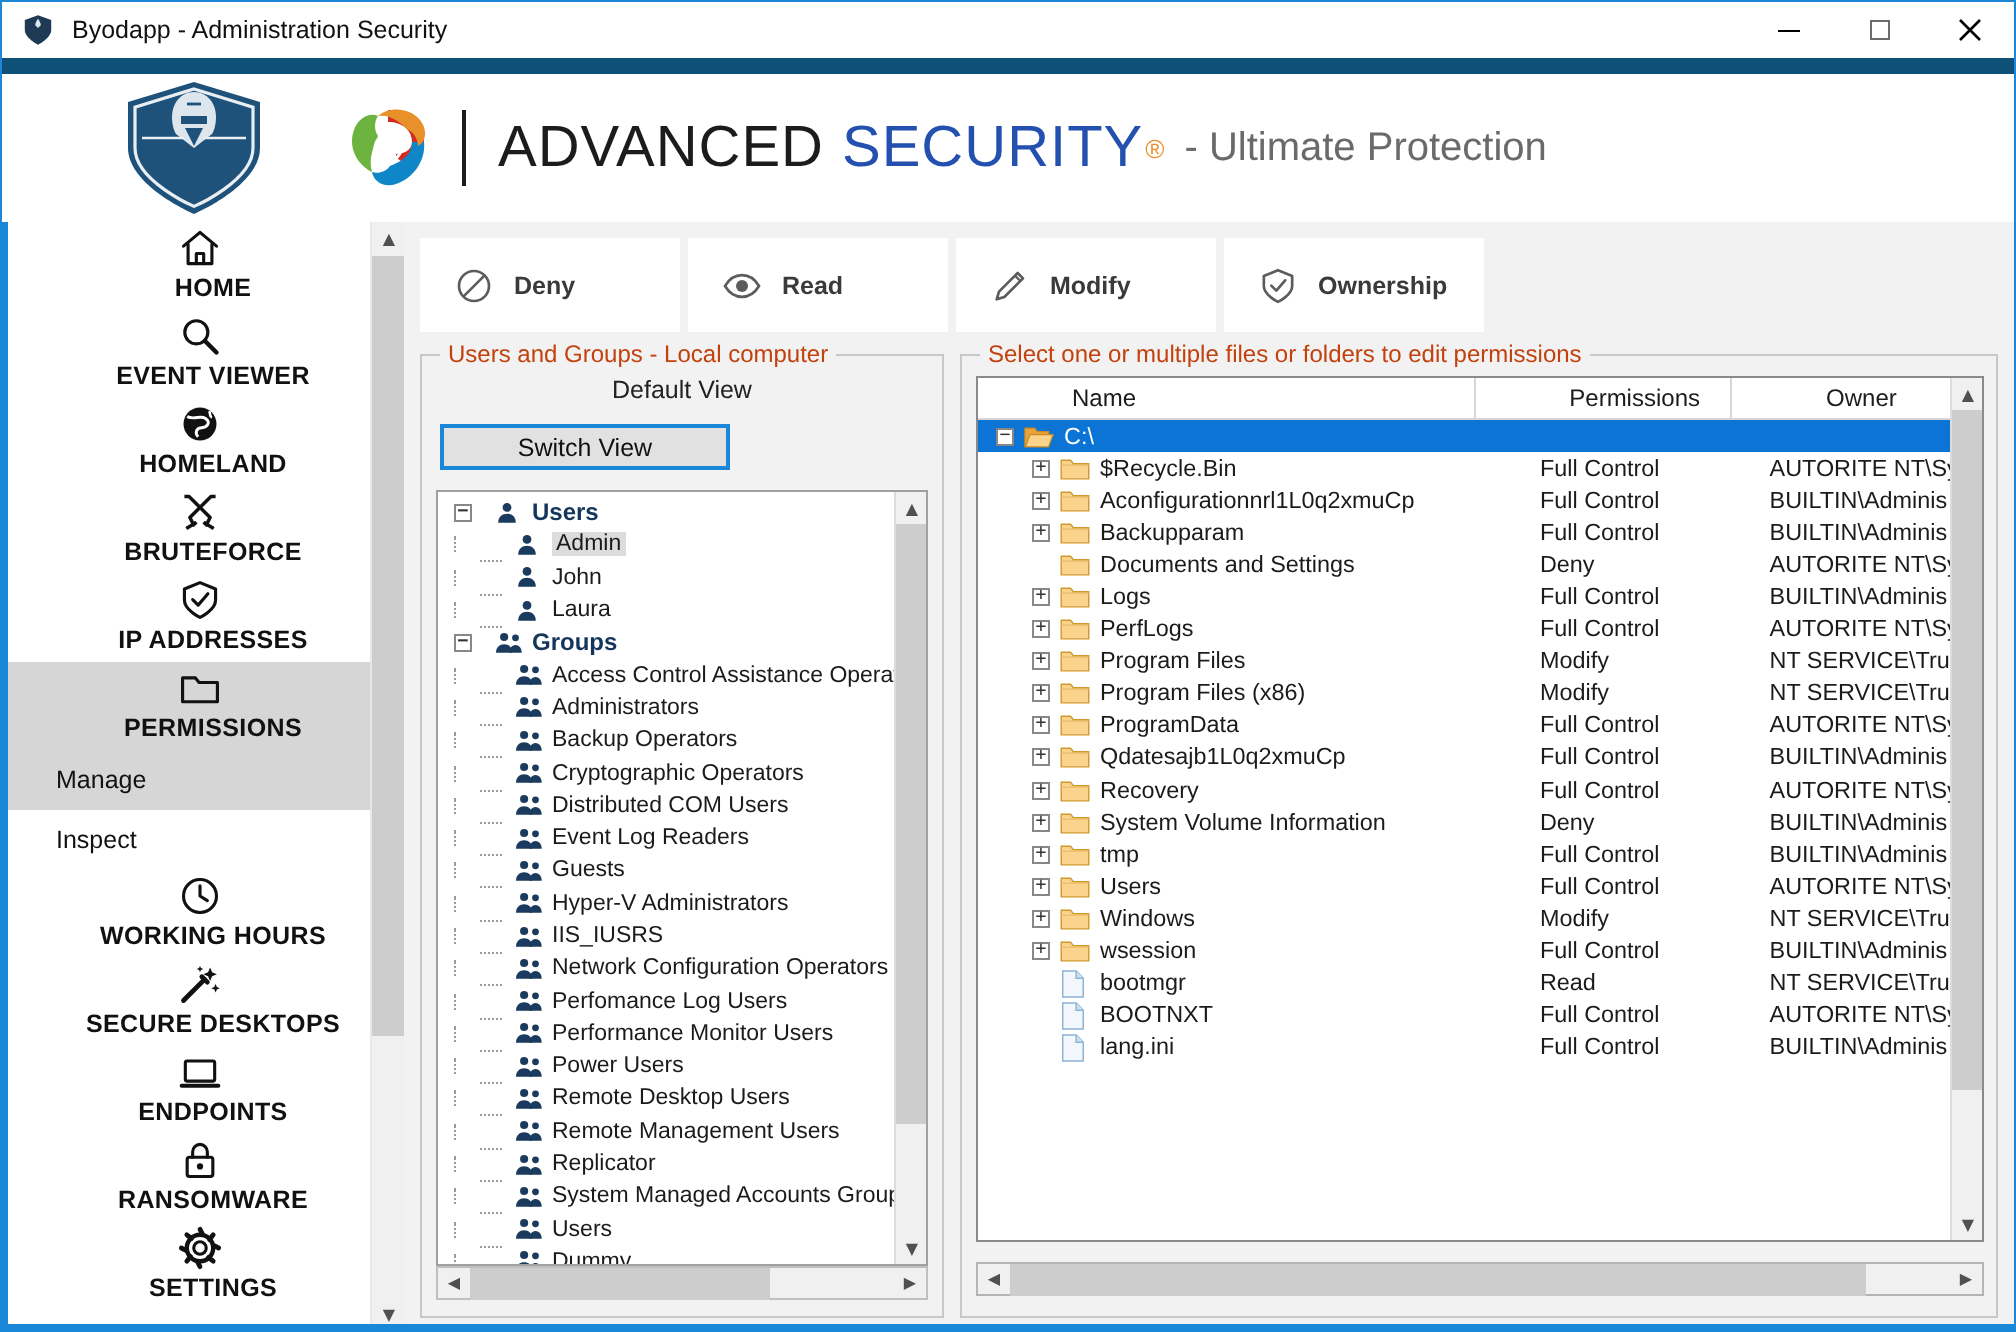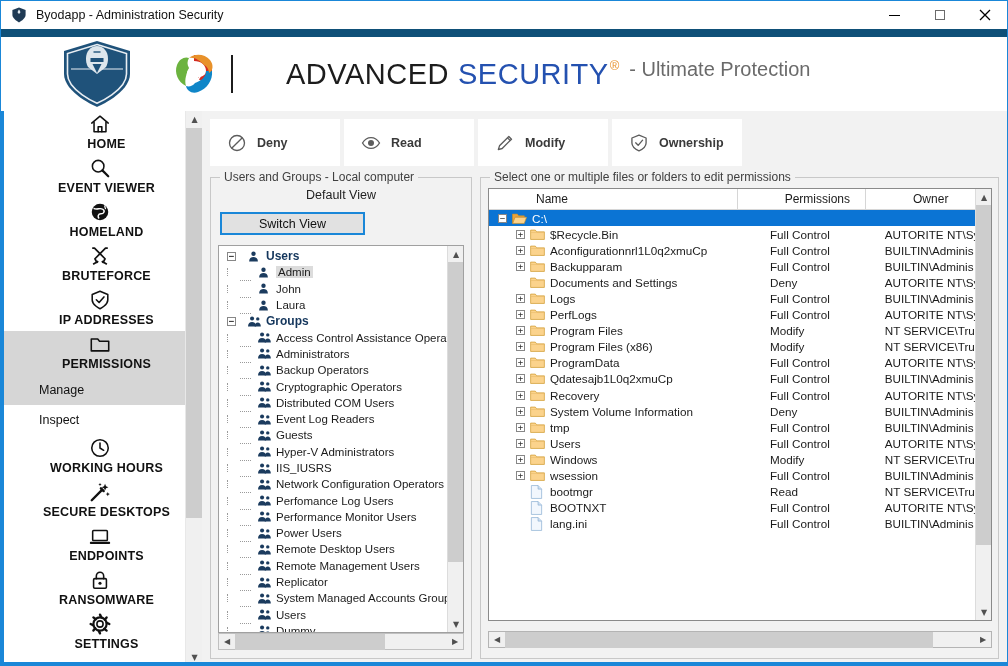--- a/index.html
+++ b/index.html
@@ -95,21 +95,21 @@
     flex: 0 0 26px;
   }
   .nav-label {
     margin-left: 13px;
     font-size: 12.5px; font-weight: bold;
     color: #111; letter-spacing: 0.2px;
     white-space: nowrap;
   }
   .sub-item {
     display: flex; align-items: center;
-    height: 30px; padding-left: 35px;
+    height: 30px; padding-left: 24px;
     cursor: default;
   }
   .sub-item.active { background: #d6d6d6; }
   .sub-label { font-size: 12.5px; color: #111; }
 
   
   .sb-scroll {
     position: absolute; top: 110px; left: 184px;
     width: 17px; height: 555px;
     background: #f0f0f0;
@@ -159,21 +159,21 @@
 
   
   .groupbox {
     position: absolute;
     border: 1px solid #c8c8c8;
     background: #f2f2f2;
   }
   .gb-title {
     position: absolute; top: -8px; left: 9px;
     background: #f2f2f2; padding: 0 4px;
-    font-size: 12px; color: #404040;
+    font-size: 12px; color: #c2410c;
     white-space: nowrap;
   }
 
   
   #users-panel { top: 66px; left: 8px; width: 262px; height: 482px; }
   .default-view {
     position: absolute; top: 10px; left: 0; width: 100%;
     text-align: center; font-size: 12.5px; color: #222;
   }
   .switch-view {
@@ -343,21 +343,21 @@
 
     <svg class="swirl" width="46" height="46" viewBox="0 0 46 46">
       <path d="M23 4 C33 4 41 11 41 20 C41 26 37 30 32 30 C29 30 27 28 27 26 C31 26 35 24 35 20 C35 14 30 10 23 10 Z" fill="#d32b22"></path>
       <path d="M41 20 C42 29 36 38 27 41 C21 43 16 40 15 35 C18 36 22 35 24 32 C29 30 35 27 35 20 Z" fill="#0f86c8"></path>
       <path d="M15 35 C7 31 3 22 6 14 C8 8 14 5 18 7 C16 10 16 14 18 17 C16 22 13 28 15 35 Z" fill="#6cb33f"></path>
       <path d="M18 7 C24 2 34 3 39 9 C43 14 42 20 38 22 C38 19 36 15 33 14 C29 10 24 6 18 7 Z" fill="#e8912a"></path>
       <circle cx="23" cy="23" r="6.5" fill="none" stroke="#ffffff" stroke-width="1.5"></circle>
     </svg>
 
     <div class="brand-divider"></div>
-    <div style="display:flex;align-items:flex-start;margin-left:37px;">
+    <div style="display:flex;align-items:center;">
       <span class="brand-advanced">ADVANCED</span>
       <span class="brand-security">SECURITY</span>
       <span class="brand-tm">®</span>
       <span class="brand-tag">- Ultimate Protection</span>
     </div>
   </div>
 
   <div class="sidebar" id="sidebar">
       <div class="nav-item">
         <span class="nav-icon">

